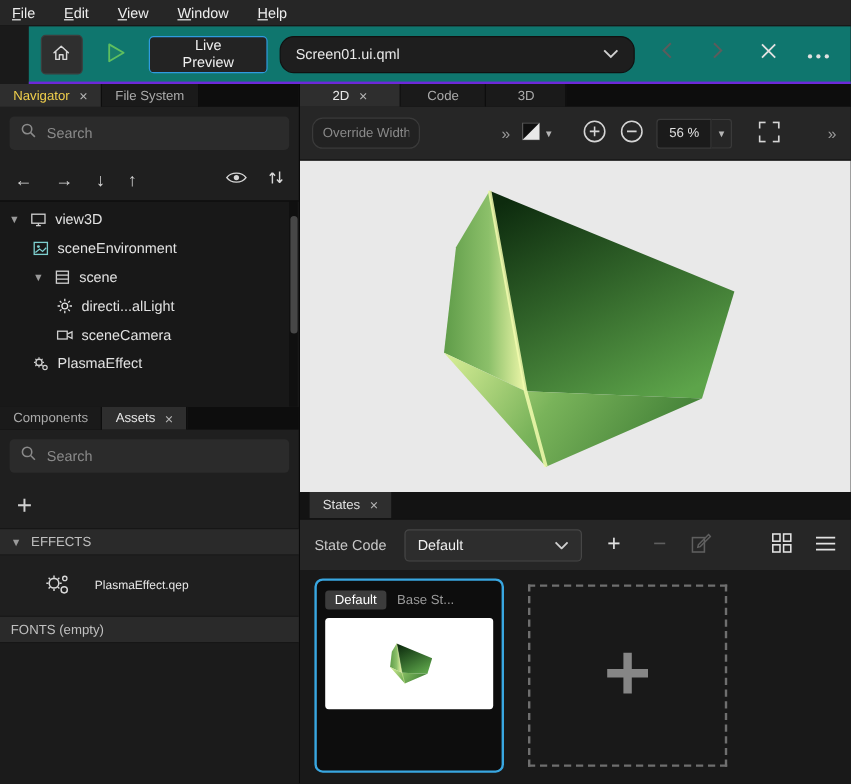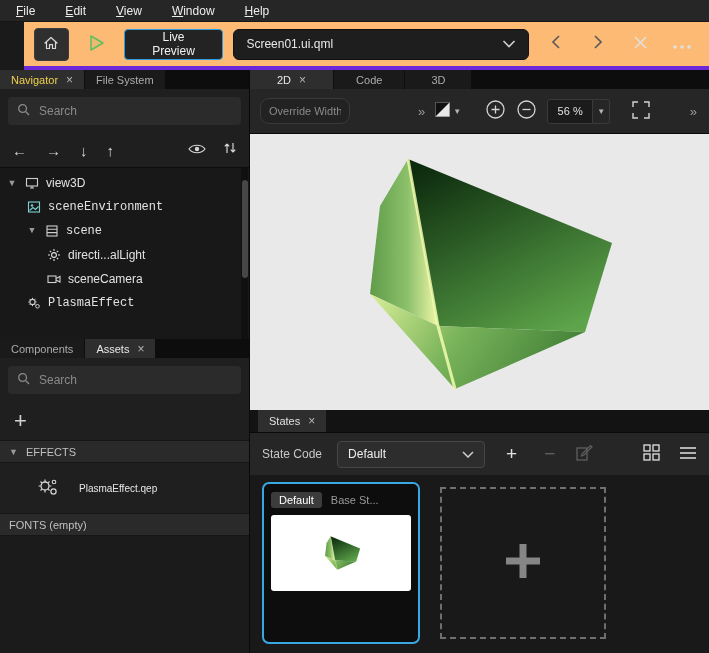--- a/index.html
+++ b/index.html
@@ -7,33 +7,33 @@
   body {
     width:709px; height:653px; overflow:hidden;
     background:#1a1a1a; color:#e6e6e6;
     font-family:"Liberation Sans", sans-serif;
   }
   .app { width:709px; height:653px; display:flex; flex-direction:column; }
 
   
   .menubar { height:22px; flex:0 0 22px; background:#262626; display:flex; align-items:center;
              padding:0 10px; gap:24px; font-size:12px; border-bottom:1px solid #161616; }
-  .menu-item { color:#ededed; display:inline-block; cursor:default;margin-left:6px; }
+  .menu-item { color:#ededed; display:inline-block; cursor:default; }
   .menu-item::first-letter { text-decoration:underline; }
 
   
-  .toolbar { height:48px; flex:0 0 48px; background:#fdba74; display:flex; align-items:center;
-             padding:0 10px; gap:10px; border-bottom:4px solid #6d28d9;margin-left:24px; }
+  .toolbar { height:48px; flex:0 0 48px; background:#0f766e; display:flex; align-items:center;
+             padding:0 10px; gap:10px; border-bottom:2px solid #6d28d9;margin-left:24px; }
   .icon-btn { width:36px; height:33px; display:flex; align-items:center; justify-content:center;
               background:transparent; border:none; border-radius:4px; padding:0; cursor:pointer; }
   .home-btn { background:#2f2f2f; border:1px solid #3d3d3d; }
   .live-preview-btn { height:31px; padding:0 16px; background:#232323; border:1px solid #2f9be0;
               border-radius:4px; color:#f0f0f0; font-size:12px; cursor:pointer; }
   .file-selector { height:31px; width:305px; background:#1e1e1e; border:1px solid #111;
-              border-radius:6px; display:flex; align-items:center; padding:0 12px; gap:16px;
+              border-radius:12px; display:flex; align-items:center; padding:0 12px; gap:16px;
               font-size:12px; color:#e8e8e8; cursor:pointer; }
   .file-selector .spacer { flex:1; }
   .toolbar-right { margin-left:auto; display:flex; align-items:center; gap:8px; }
   .glyph-btn { font-size:19px; color:#e0e0e0; background:none; border:none; width:34px; height:33px;
                display:flex; align-items:center; justify-content:center; cursor:pointer; padding:0; }
 
   
   .main { flex:1; display:flex; min-height:0; }
   .left-panel { width:250px; flex:0 0 250px; background:#1f1f1f; display:flex; flex-direction:column;
                 border-right:1px solid #0a0a0a; }
@@ -59,21 +59,21 @@
   .nav-actions { height:34px; flex:0 0 34px; display:flex; align-items:center; padding:0 12px; gap:19px; }
   .arrow-glyph { font-size:15px; color:#d5d5d5; cursor:pointer; }
   .nav-actions .right-group { margin-left:auto; display:flex; align-items:center; gap:17px; }
 
   
   .tree { background:#181818; height:172px; flex:0 0 172px; position:relative; padding-top:3px;
           border-top:1px solid #0d0d0d; overflow:hidden; }
   .tree-row { height:24px; display:flex; align-items:center; font-size:12px; color:#e2e2e2;
               gap:6px; cursor:pointer; }
   .tree-row.d0 { padding-left:6px; }
-  .tree-row.d1 { padding-left:26px;font-family:Liberation Mono, monospace; }
+  .tree-row.d1 { padding-left:26px; }
   .tree-row.d2 { padding-left:46px; }
   .caret { width:12px; color:#9a9a9a; font-size:9px; text-align:center; flex:0 0 12px; }
   .t-icon { width:16px; flex:0 0 16px; display:flex; justify-content:center; }
   .scroll-track { position:absolute; right:1px; top:0; bottom:0; width:7px; background:#101010; }
   .scroll-thumb { position:absolute; right:1px; top:12px; width:6px; height:98px; background:#474747;
                   border-radius:3px; cursor:pointer; }
 
   
   .plus-row { height:38px; flex:0 0 38px; display:flex; align-items:center; padding:0 14px; }
   .plus-glyph { font-size:22px; color:#d0d0d0; font-weight:300; cursor:pointer; }

